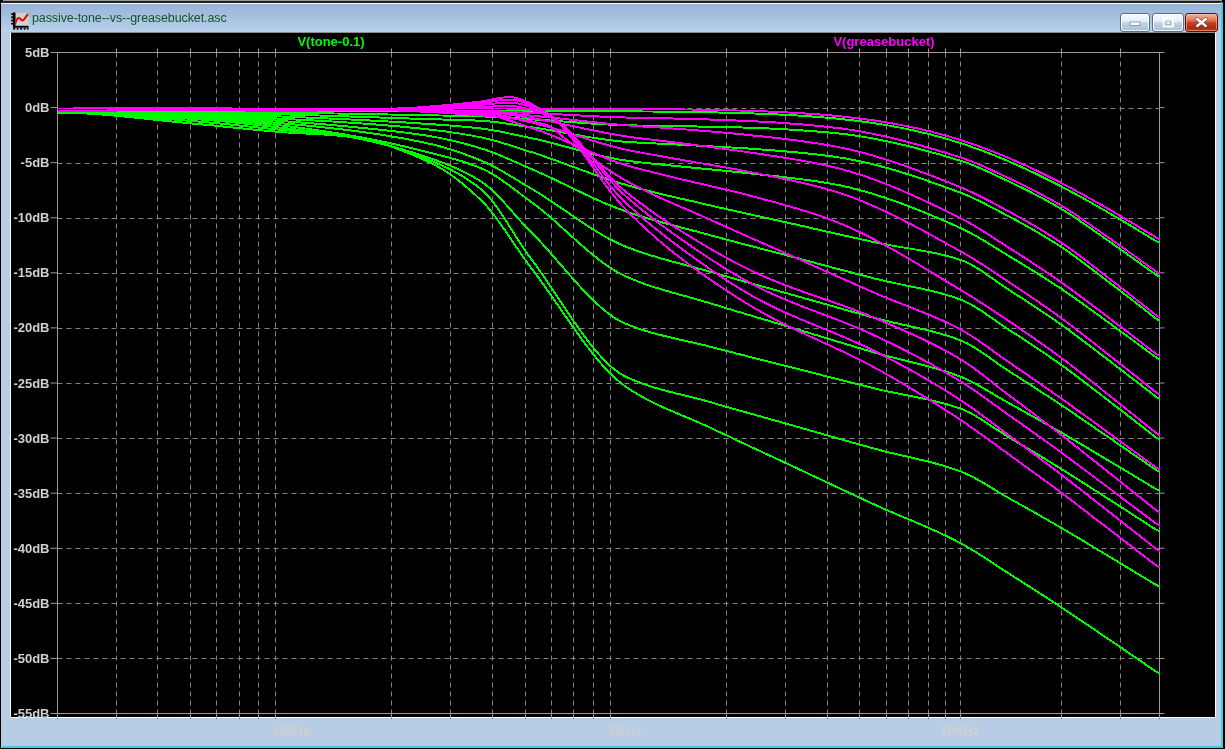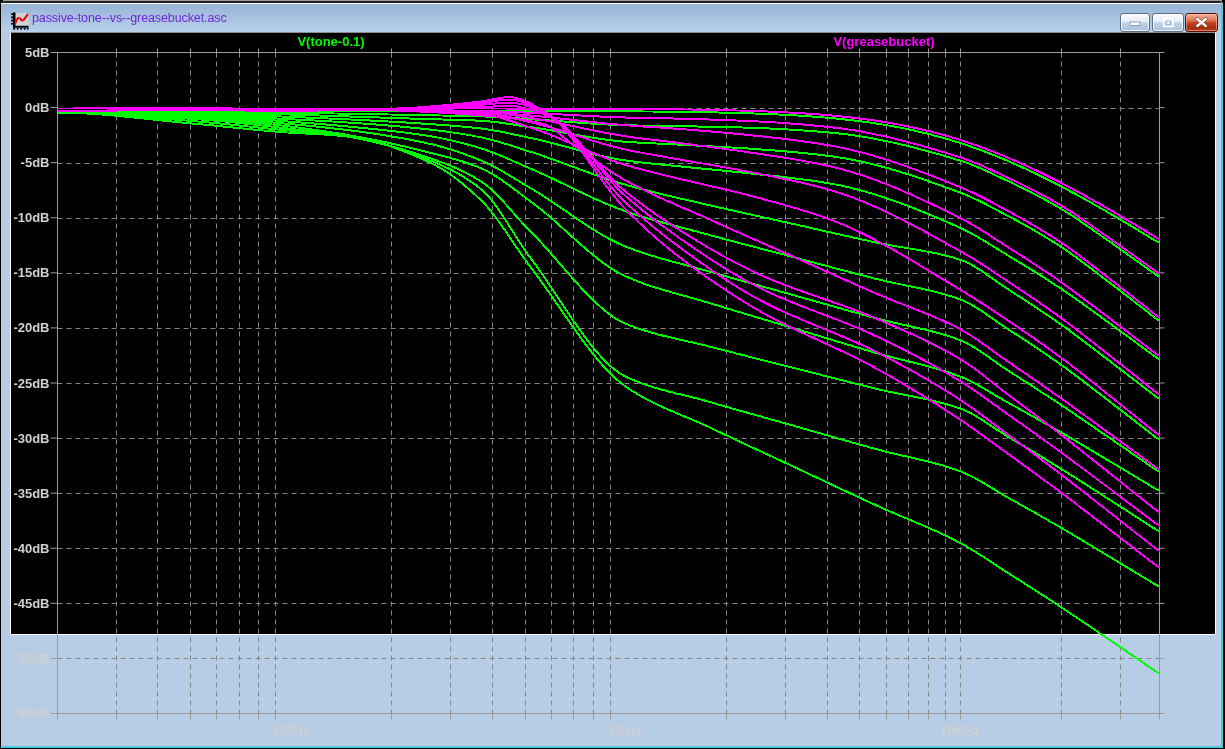--- a/index.html
+++ b/index.html
@@ -4,22 +4,22 @@
 font-family:"Liberation Sans",sans-serif;-webkit-font-smoothing:antialiased;}
 #win{position:absolute;left:1px;top:1px;width:1222px;height:747px;background:#b7cde6;border-radius:4px 4px 0 0;overflow:hidden;}
 #cyb{position:absolute;left:1px;bottom:0;width:1221px;height:2px;background:#49c7d9;}
 #cyr{position:absolute;right:0;top:1px;width:2px;height:746px;background:#49c7d9;}
 #tbar{position:absolute;left:0;top:0;width:100%;height:32px;}
 #tgrad{position:absolute;left:0;top:3px;width:100%;height:28px;background:linear-gradient(180deg,#98b5d7 0%,#a3bdDC 35%,#b2cbe7 80%,#bad2ec 100%);}
 
 #e2{position:absolute;left:0;top:0px;width:100%;height:2px;background:#1f1f1f;}
 #e3{position:absolute;left:0;top:2px;width:100%;height:1px;background:#fbfbfb;}
 #icon{position:absolute;left:10px;top:10px;width:18px;height:19px;}
-#title{position:absolute;left:31px;top:10px;font-size:12.5px;color:#6d28d9;letter-spacing:-0.1px;}
-#plot{position:absolute;left:10px;top:32px;width:1204px;height:601px;background:#000;
+#title{position:absolute;left:31px;top:10px;font-size:12.5px;color:#14532d;letter-spacing:-0.1px;}
+#plot{position:absolute;left:10px;top:32px;width:1204px;height:684px;background:#000;
 box-shadow:-1px 0 0 #fff,1px 0 0 #fff,0 1px 0 #fff,0 -1px 0 #8e8e8e;}
 .ax{font-size:13px;font-weight:bold;fill:#d0d0d0;}
 text{opacity:0.999;}
 .tl{font-size:13px;font-weight:bold;}
 .btn{position:absolute;top:12px;height:17px;border-radius:3px;}
 .bl{background:linear-gradient(180deg,#fafcfe 0%,#e2ecf7 45%,#bed3e9 52%,#a8c2de 100%);
 border:1px solid #5e7081;box-shadow:inset 0 0 0 1px rgba(255,255,255,.8);}
 #bmin{left:1119px;width:28px;}
 #bmax{left:1151px;width:30px;}
 #bclose{left:1184px;width:31px;background:linear-gradient(180deg,#f0b5a3 0%,#de6b48 42%,#c64424 50%,#a82e0e 80%,#b23b16 100%);

